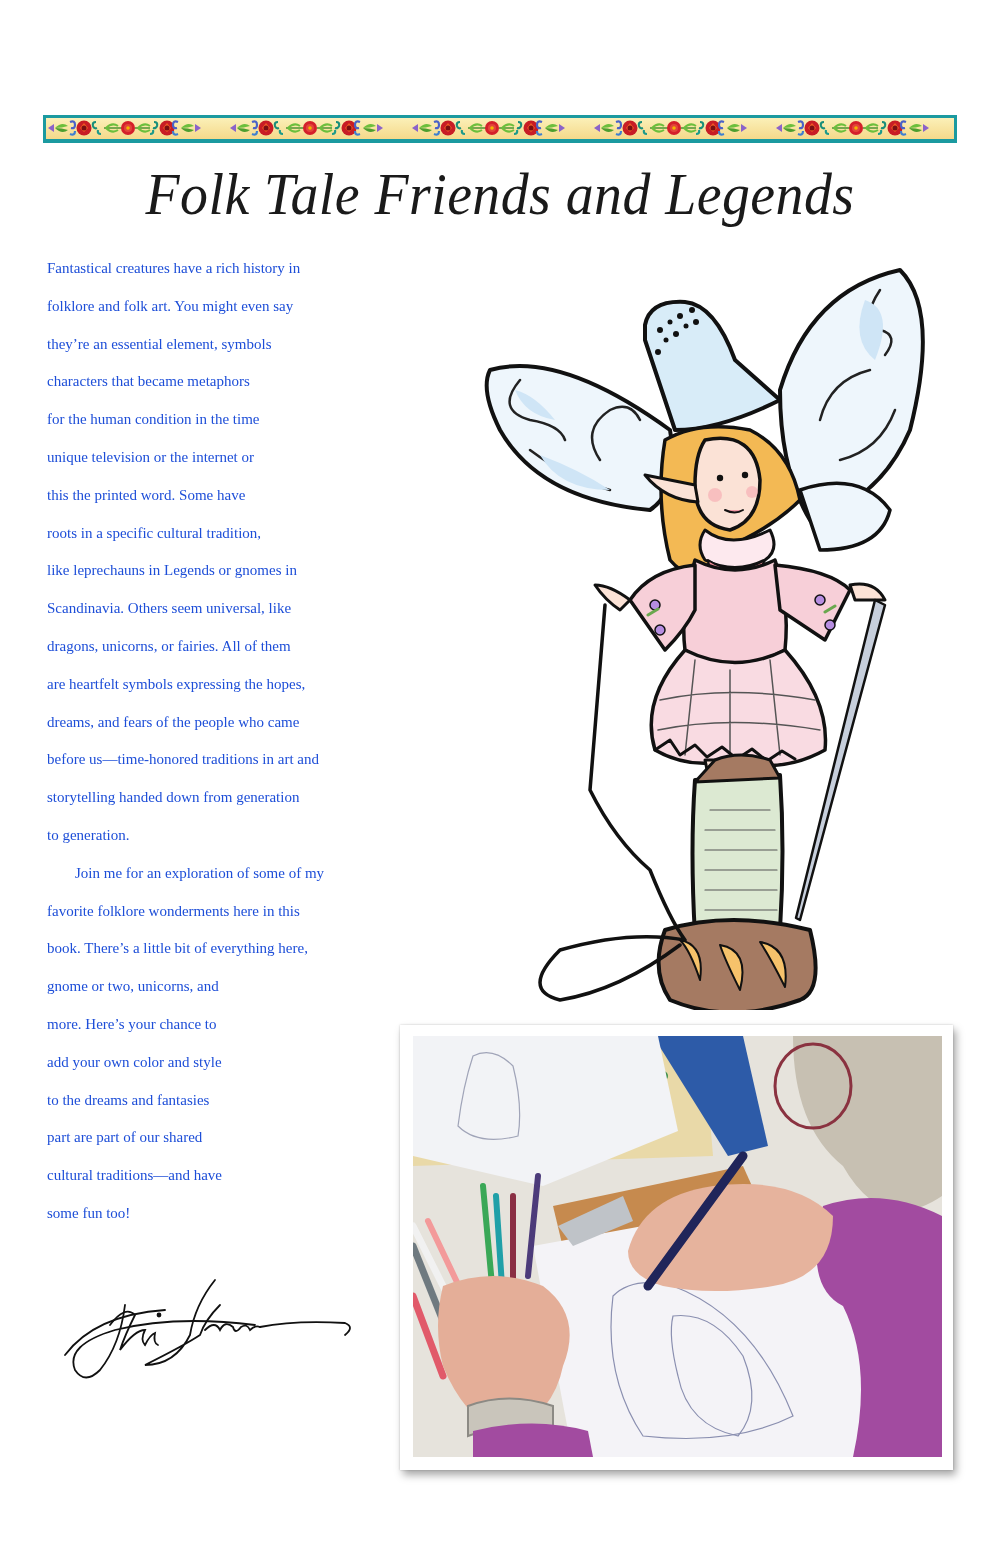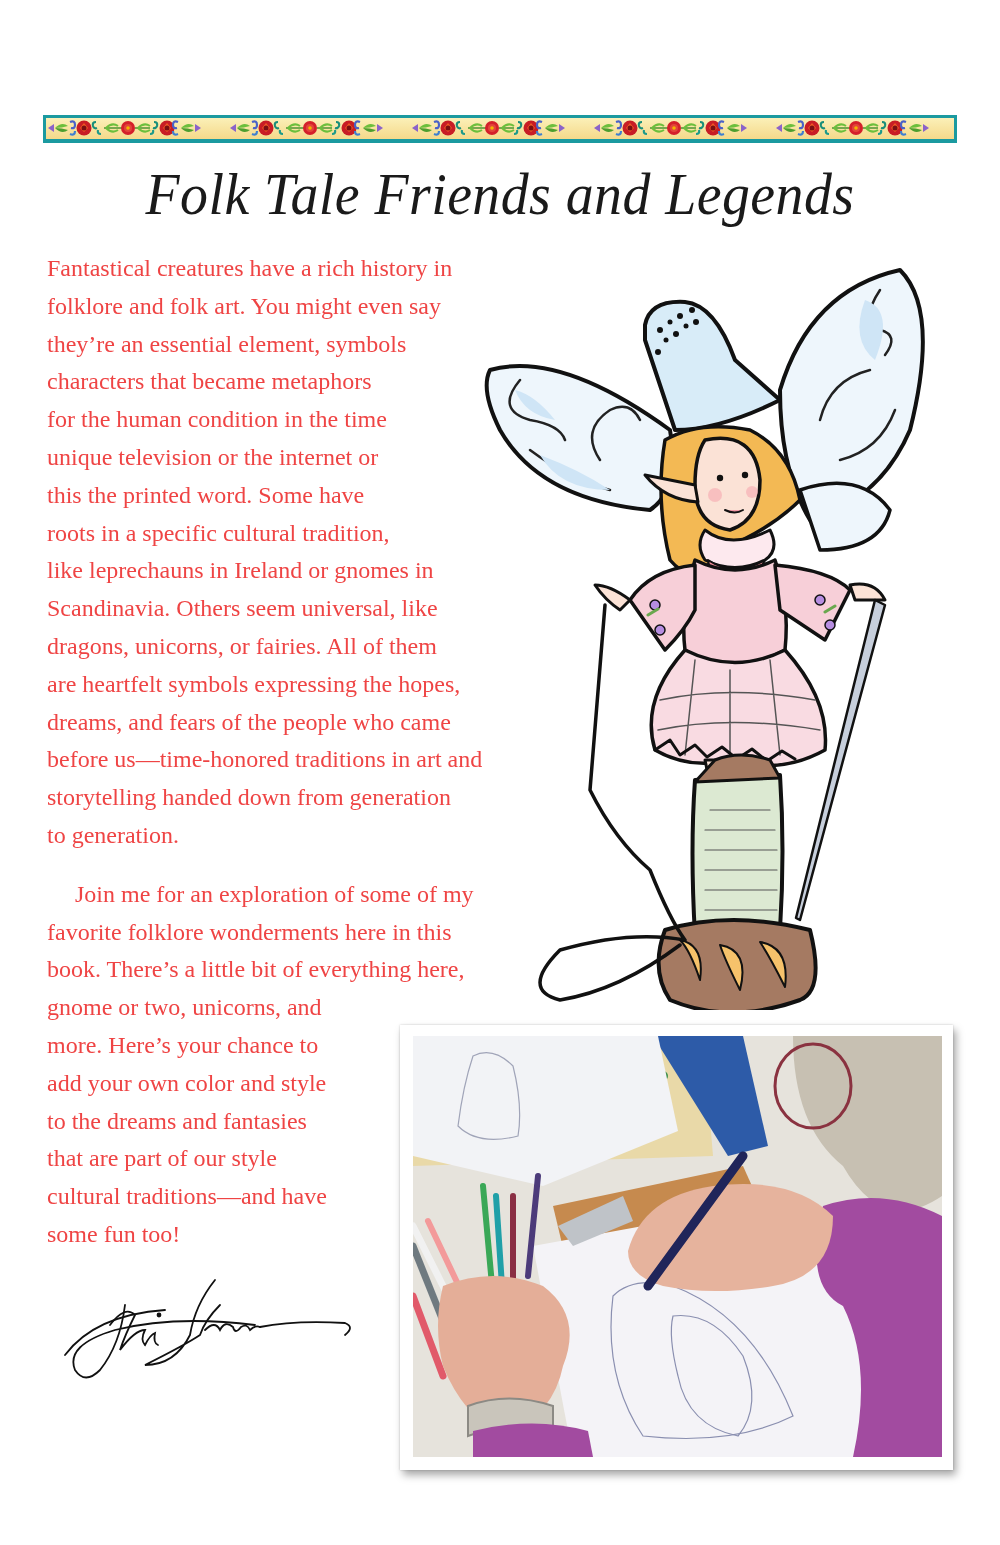--- a/index.html
+++ b/index.html
@@ -14,25 +14,25 @@
   }
   .banner-inner svg { position:absolute; left:0; top:0; }
   .title {
     position:absolute; left:0; top:158px; width:1000px; text-align:center;
     font-family:"Liberation Serif","DejaVu Serif",serif; font-style:italic;
     font-size:60px; line-height:72px; color:#1a1a1a; letter-spacing:0.5px;
     transform:scaleX(0.93); transform-origin:center;
   }
   .body-text {
     position:absolute; left:47px; top:250px; width:520px;
-    font-family:"Liberation Serif","DejaVu Serif",serif; font-size:24px;
-    line-height:37.8px; color:#ef4444;
+    font-family:"Liberation Serif","DejaVu Serif",serif; font-size:15px;
+    line-height:37.8px; color:#1d4ed8;
   }
   .body-text .line { display:block; white-space:nowrap; }
-  .body-text .indent { padding-left:28px;margin-top:21px; }
+  .body-text .indent { padding-left:28px; }
   .fairy { position:absolute; left:480px; top:230px; }
   .photo-frame {
     position:absolute; left:400px; top:1025px; width:553px; height:445px;
     background:#fff; box-shadow:3px 5px 8px rgba(0,0,0,0.35), 0 0 2px rgba(0,0,0,0.2);
   }
   .photo {
     position:absolute; left:13px; top:11px; width:529px; height:421px; overflow:hidden;
     background:#e9e6df;
   }
   .signature { position:absolute; left:55px; top:1275px; }
@@ -98,38 +98,38 @@
 <div class="body-text">
   <div>
     <span class="line">Fantastical creatures have a rich history in</span>
     <span class="line">folklore and folk art. You might even say</span>
     <span class="line">they’re an essential element, symbols</span>
     <span class="line">characters that became metaphors</span>
     <span class="line">for the human condition in the time</span>
     <span class="line">unique television or the internet or</span>
     <span class="line">this the printed word. Some have</span>
     <span class="line">roots in a specific cultural tradition,</span>
-    <span class="line">like leprechauns in Ireland or gnomes in</span>
+    <span class="line">like leprechauns in Legends or gnomes in</span>
     <span class="line">Scandinavia. Others seem universal, like</span>
     <span class="line">dragons, unicorns, or fairies. All of them</span>
     <span class="line">are heartfelt symbols expressing the hopes,</span>
     <span class="line">dreams, and fears of the people who came</span>
     <span class="line">before us—time-honored traditions in art and</span>
     <span class="line">storytelling handed down from generation</span>
     <span class="line">to generation.</span>
   </div>
   <div>
     <span class="line indent">Join me for an exploration of some of my</span>
     <span class="line">favorite folklore wonderments here in this</span>
     <span class="line">book. There’s a little bit of everything here,</span>
     <span class="line">gnome or two, unicorns, and</span>
     <span class="line">more. Here’s your chance to</span>
     <span class="line">add your own color and style</span>
     <span class="line">to the dreams and fantasies</span>
-    <span class="line">that are part of our style</span>
+    <span class="line">part are part of our shared</span>
     <span class="line">cultural traditions—and have</span>
     <span class="line">some fun too!</span>
   </div>
 </div>
 
 <div class="fairy">
   <svg width="480" height="780" viewBox="0 0 480 780">
     <g stroke="#111" stroke-linejoin="round" stroke-linecap="round">
 
       <path d="M10 140 Q80 120 190 200 Q200 260 170 280 Q60 270 20 200 Q0 160 10 140 Z" fill="#eef6fc" stroke-width="4"></path>

